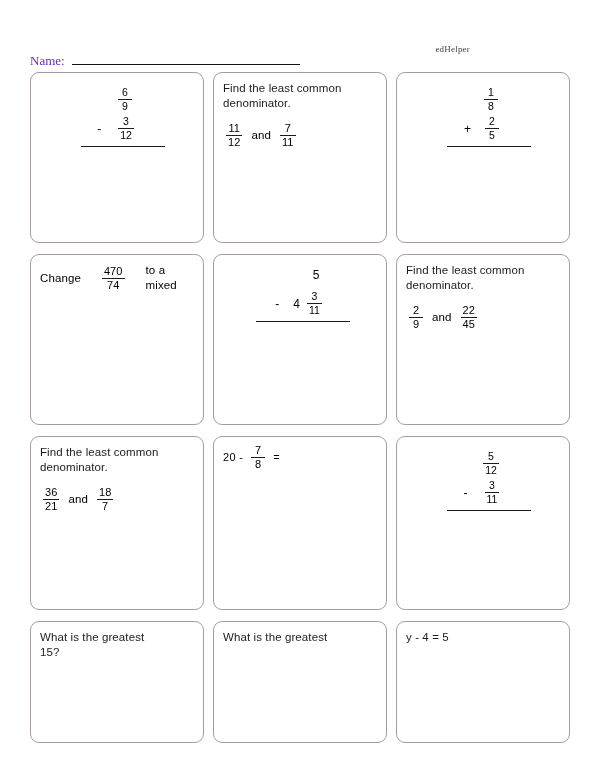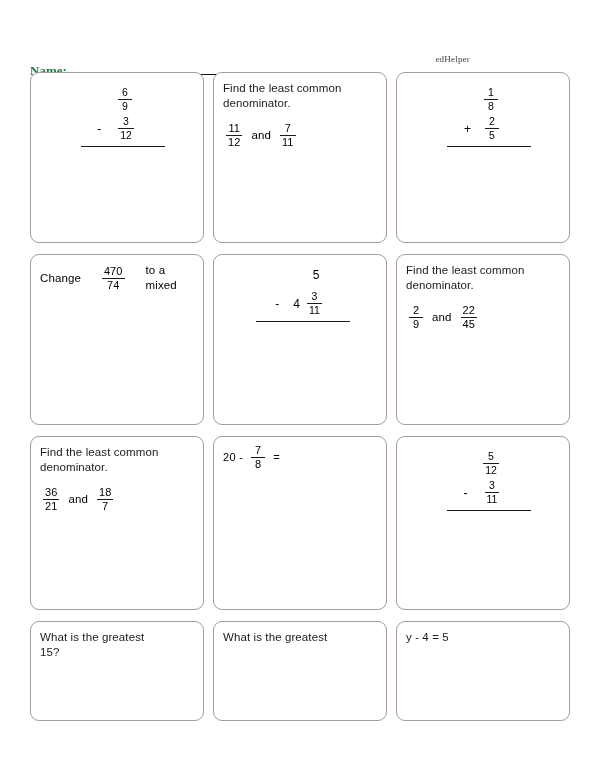--- a/index.html
+++ b/index.html
@@ -12,21 +12,21 @@
     height: 776px;
     position: relative;
     font-family: "Liberation Sans", sans-serif;
     color: #000000;
     overflow: hidden;
   }
 
   
   #header {
     position: absolute;
-    left: 0; top: 16px;
+    left: 0; top: 6px;
     width: 492px;
     height: 72px;
   }
   #brand {
     position: absolute;
     right: 22px;
     top: 38px;
     font-family: "Liberation Serif", serif;
     font-size: 9px;
     color: #4a4146;
@@ -34,24 +34,24 @@
   }
   #name-row {
     position: absolute;
     left: 30px;
     top: 48px;
     display: flex;
     align-items: flex-end;
   }
   #name-label {
     font-family: "Liberation Serif", serif;
-    font-weight: bold;
+    font-weight: normal;
     font-size: 13px;
     line-height: 13px;
-    color: #15803d;
+    color: #6d28d9;
   }
   #name-rule {
     width: 228px;
     height: 0;
     border-bottom: 1.6px solid #14110f;
     margin-left: 7px;
     margin-bottom: 2px;
   }
 
   
@@ -61,21 +61,21 @@
     top: 72px;
     width: 540px;
   }
   .row {
     display: flex;
     gap: 9px;
     margin-bottom: 11px;
   }
   .row.r1 .box, .row.r2 .box, .row.r3 .box { height: 171px; }
   .row.r3 .box { height: 174px; }
-  .row.r4 .box { height: 100px; }
+  .row.r4 .box { height: 122px; }
 
   .box {
     flex: 1 1 0;
     box-sizing: border-box;
     border: 1.3px solid #a89ba0;
     border-radius: 9px;
     background: #ffffff;
     position: relative;
     padding: 8px 9px 6px 9px;
     overflow: hidden;

